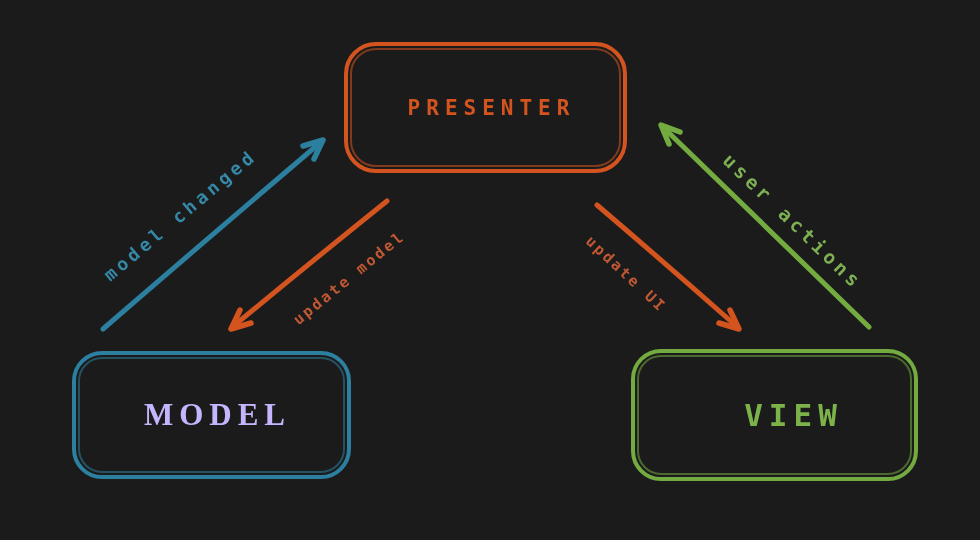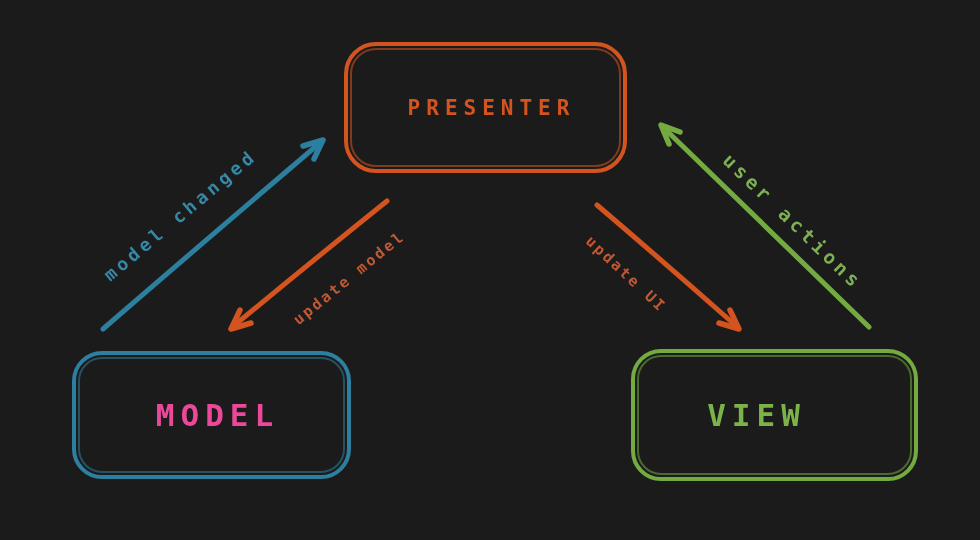--- a/index.html
+++ b/index.html
@@ -40,24 +40,25 @@
     user-select: none;
   }
   .node-presenter {
     left: 346px; top: 44px; width: 279px; height: 127px;
     font-size: 21px; letter-spacing: 6px; padding-left: 6px;
     color: #d4541f;
   }
   .node-model {
     left: 74px; top: 353px; width: 275px; height: 124px;
     font-size: 31px; letter-spacing: 6px; padding-left: 6px;
-    color: #ec4899;
+    color: #c4b5fd;
+    font-family: Liberation Serif, serif;
   }
   .node-view {
-    left: 609px; top: 351px; width: 283px; height: 128px;
+    left: 646px; top: 351px; width: 283px; height: 128px;
     font-size: 31px; letter-spacing: 6px; padding-left: 6px;
     color: #7cb24a;
   }
   
   .edge-label {
     position: absolute;
     white-space: nowrap;
     font-weight: bold;
     user-select: none;
   }

